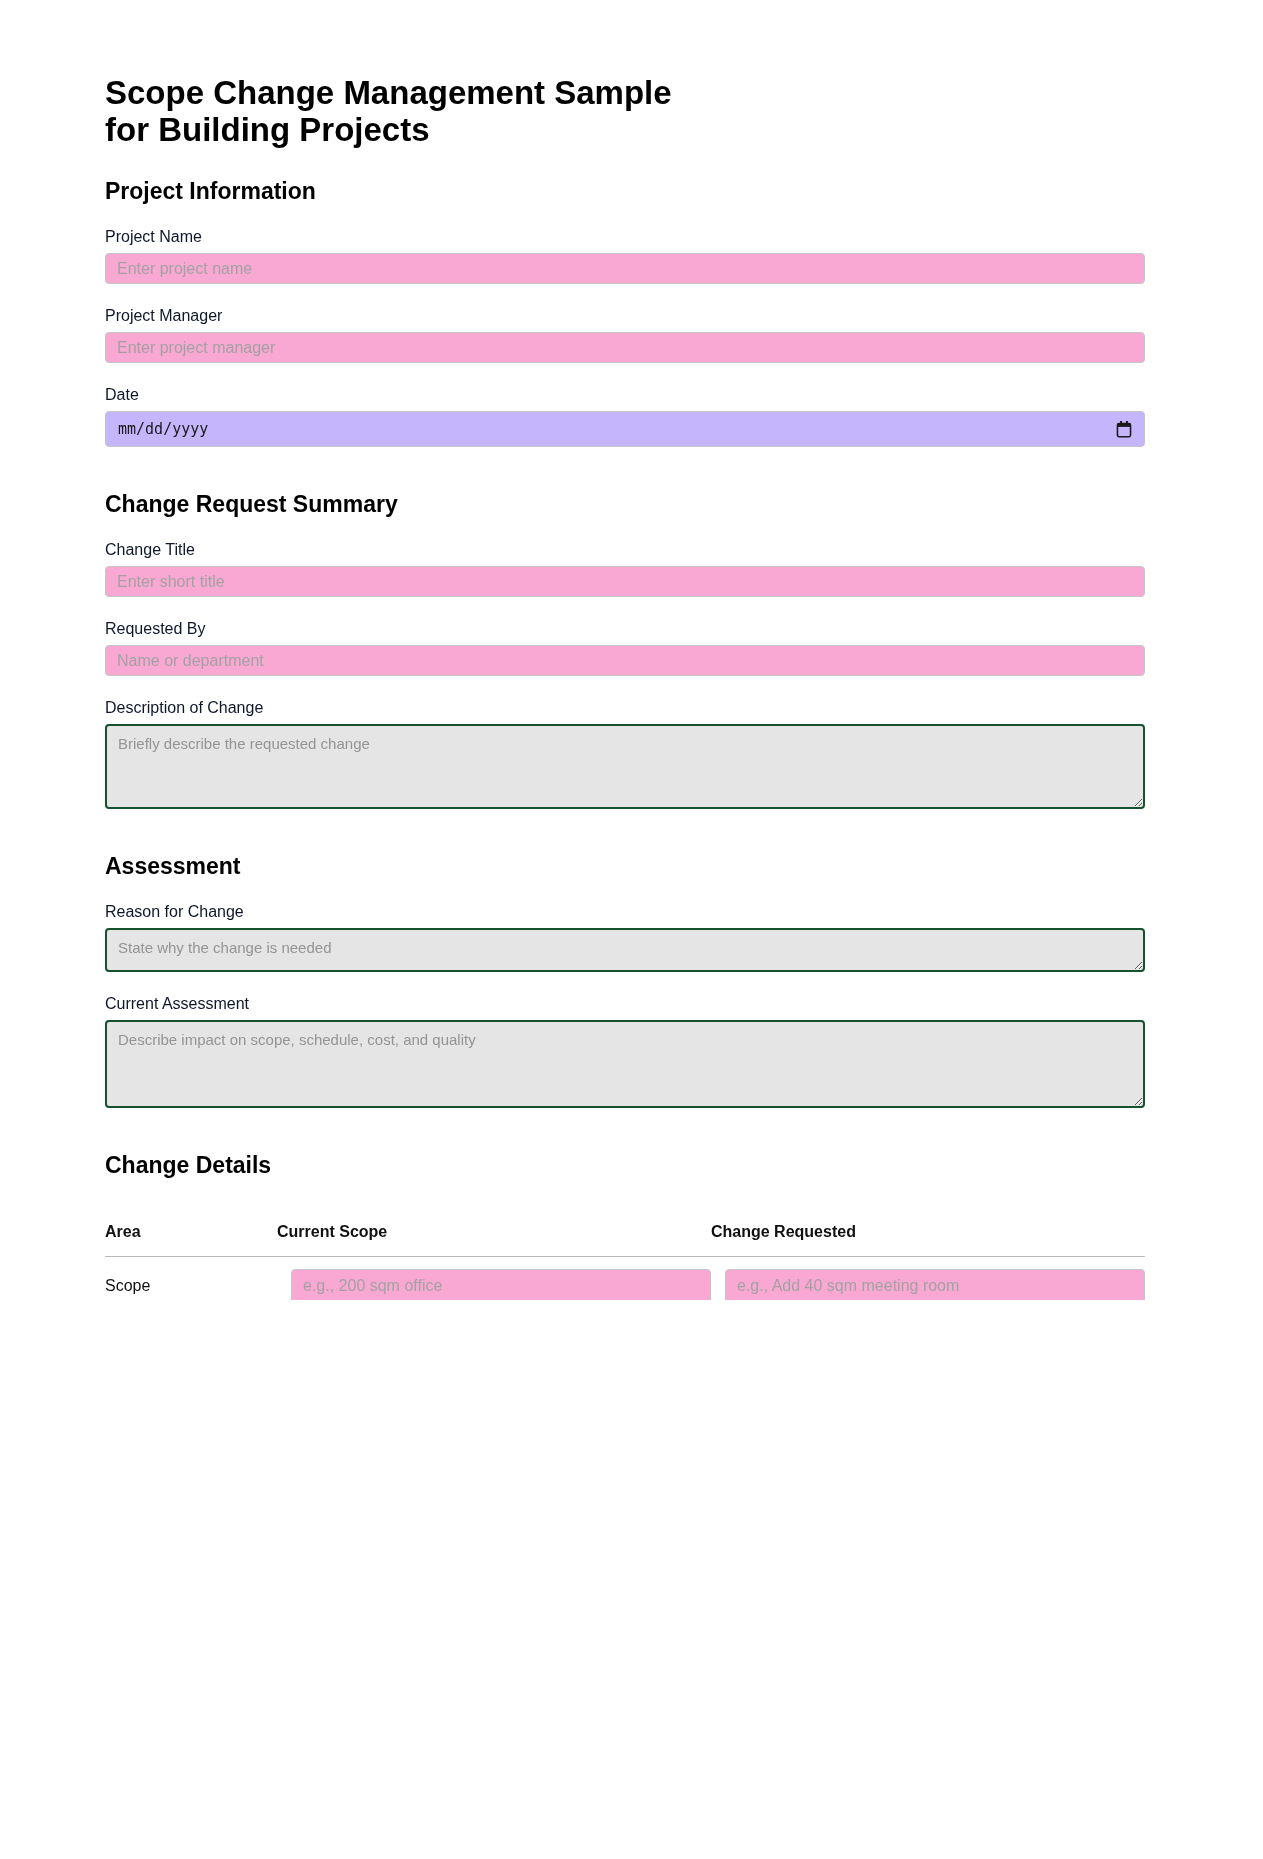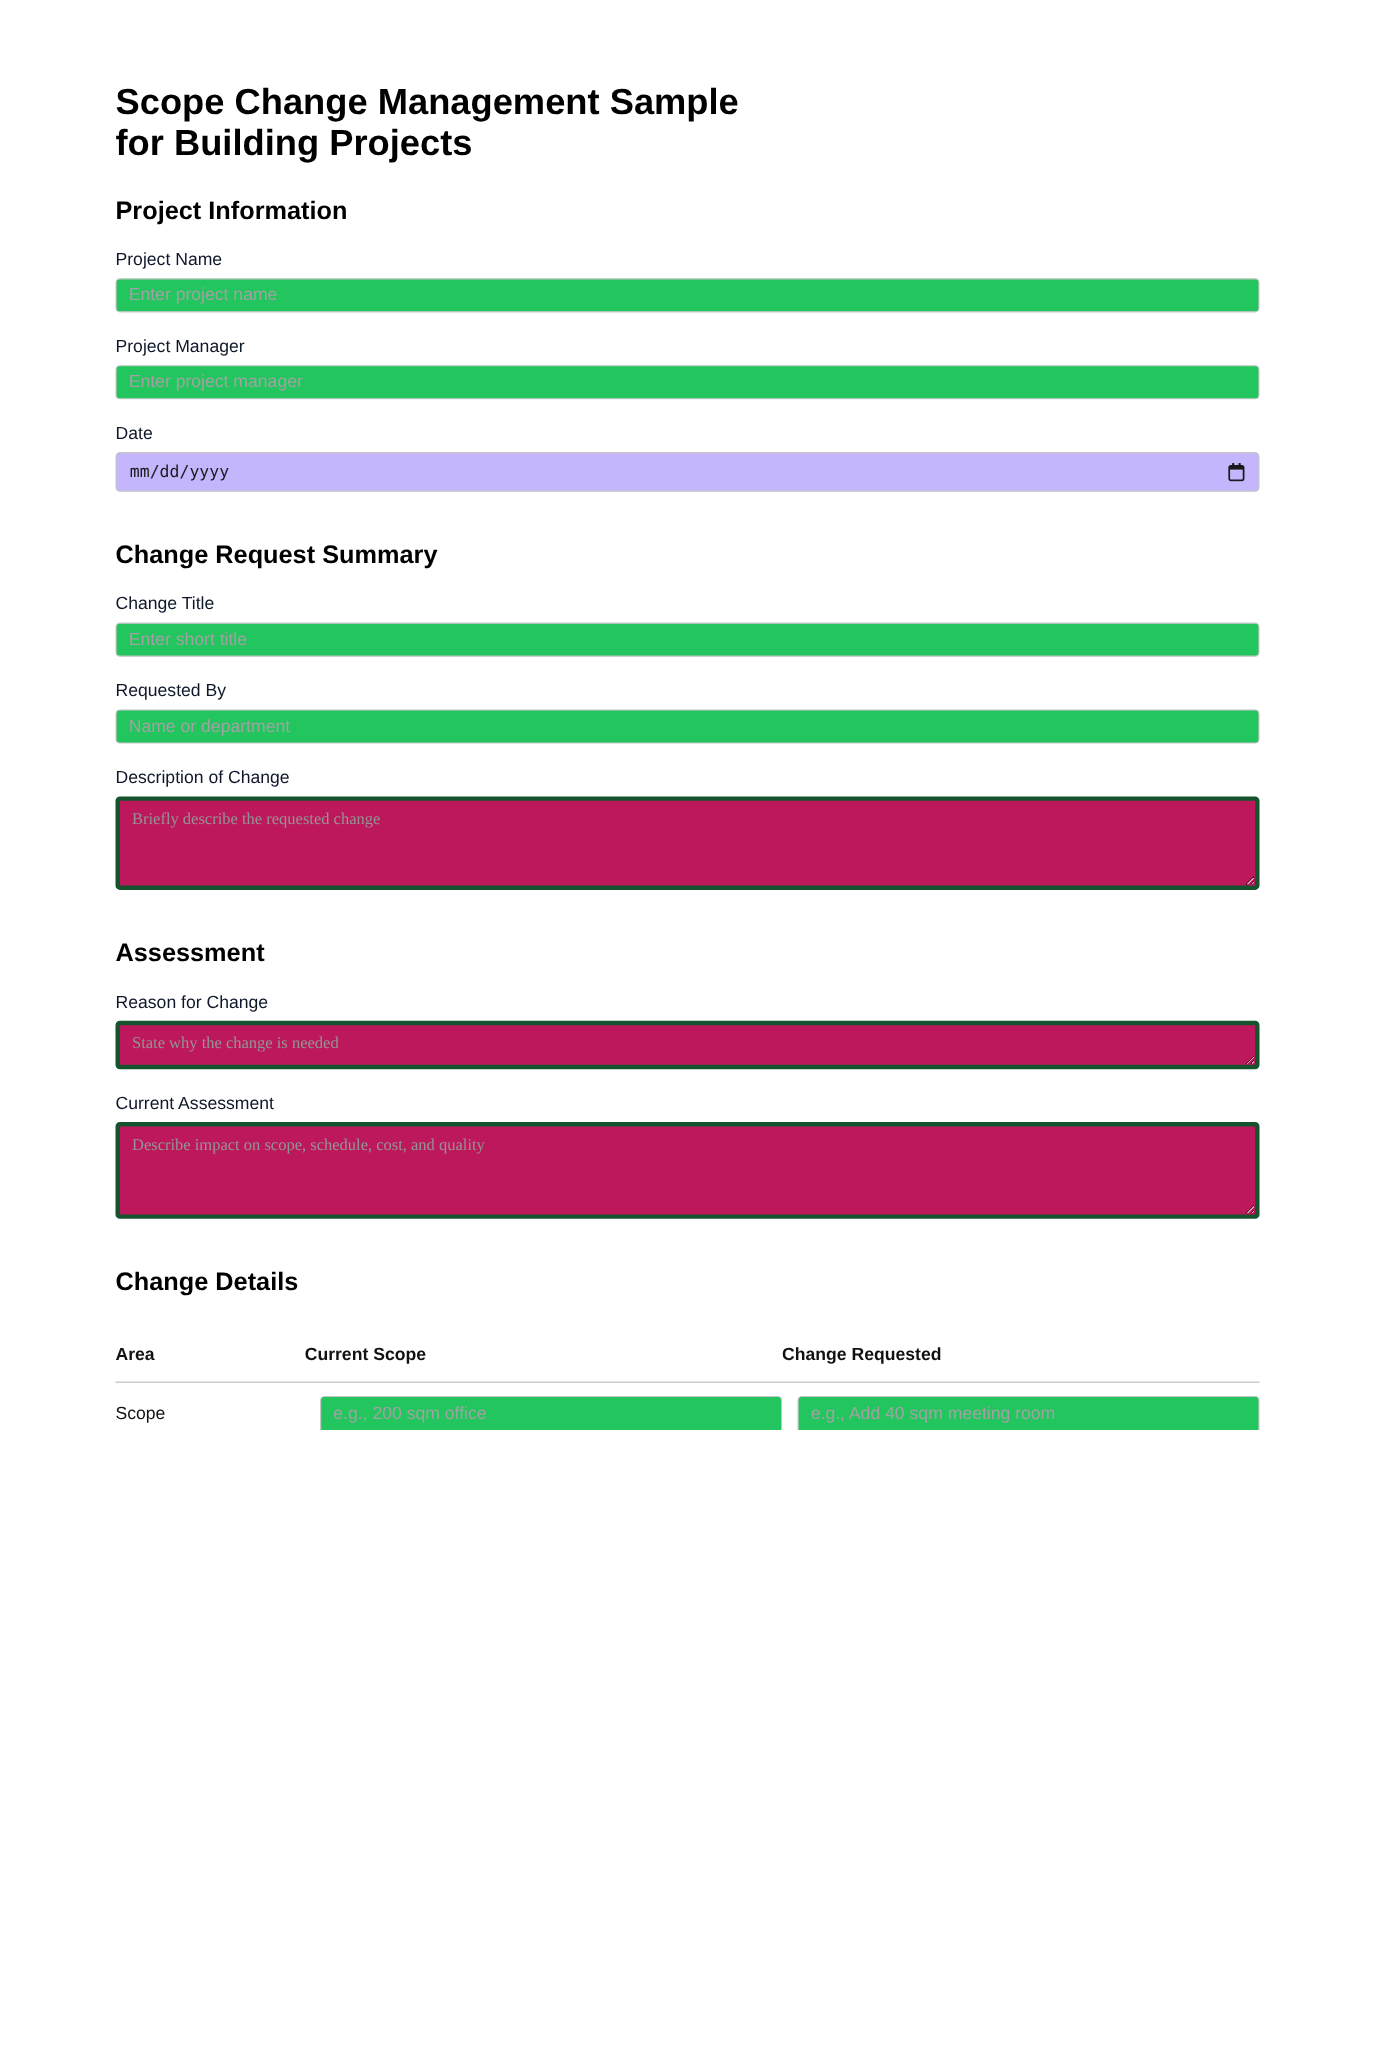--- a/index.html
+++ b/index.html
@@ -23,31 +23,31 @@
   section.first h2{margin-top:30px;}
 
   .field{margin-bottom:22px;}
   .field label{
     display:block;font-size:16px;line-height:19px;
     margin-bottom:7px;color:#0f172a;
   }
   .text-input{
     box-sizing:border-box;display:block;width:100%;height:31px;
     border:1px solid #c6c6c6;border-radius:4px;
-    padding:0 11px;background:#22c55e;
+    padding:0 11px;background:#f9a8d4;
     font-family:"Liberation Sans",sans-serif;font-size:16px;color:#111;
     outline:none;
   }
   .text-input::placeholder{color:#a2a2a2;opacity:1;}
 
   textarea{
     box-sizing:border-box;display:block;width:100%;
-    border:4px solid #14532d;border-radius:4px;
-    padding:9px 11px;background:#be185d;
-    font-family:Liberation Serif, serif;
+    border:2px solid #14532d;border-radius:4px;
+    padding:9px 11px;background:#e5e5e5;
+    font-family:Liberation Sans, sans-serif;
     font-size:15px;color:#111;outline:none;resize:both;
   }
   textarea::placeholder{color:#949494;opacity:1;}
   .ta-desc{height:85px;}
   .ta-reason{height:44px;}
   .ta-impact{height:88px;}
 
   .date-input{
     box-sizing:border-box;width:100%;height:36px;
     border:1px solid #c6c6c6;border-radius:4px;

